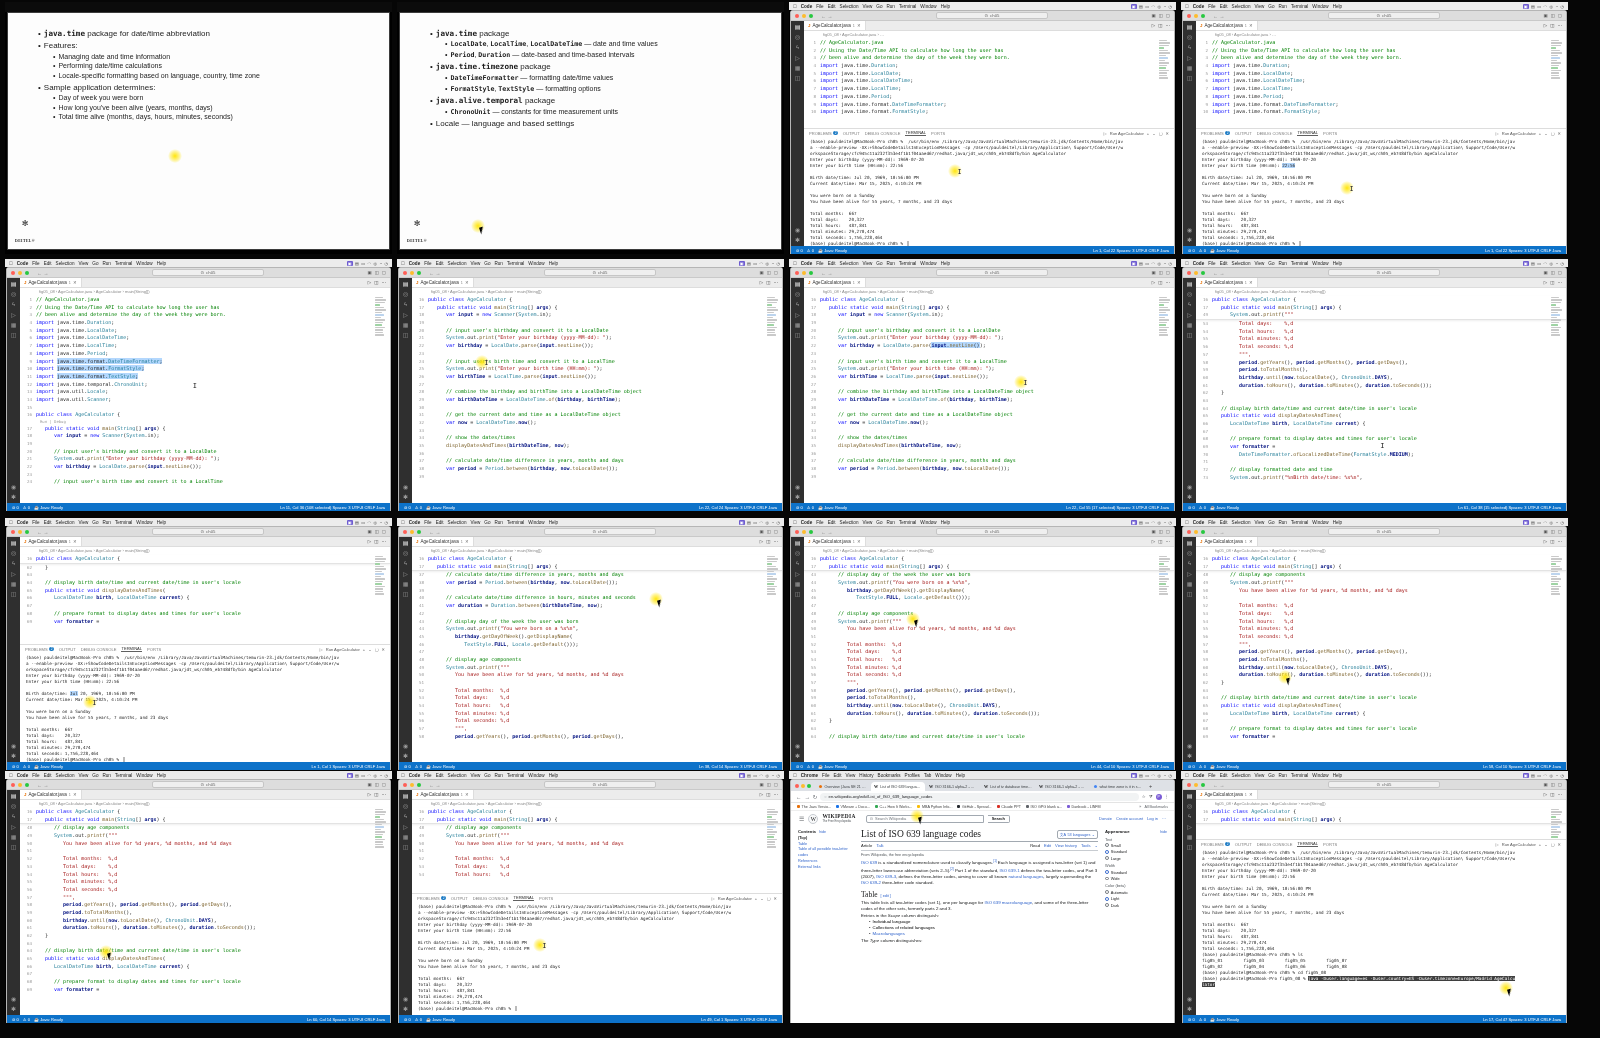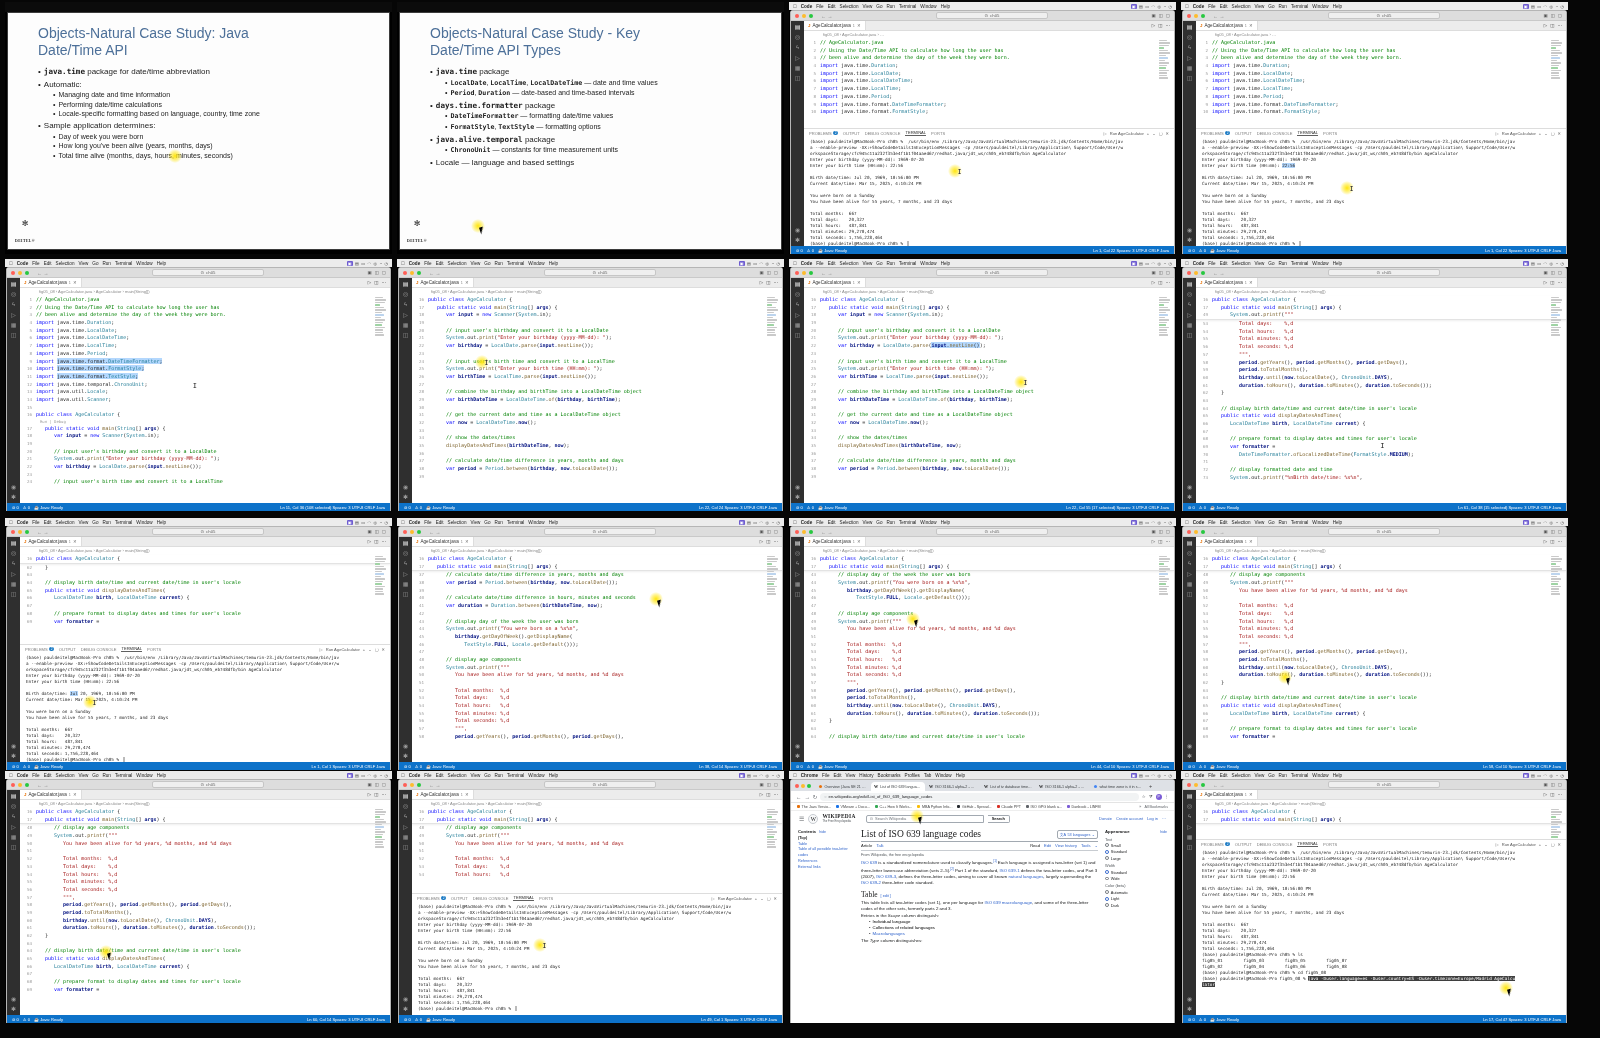--- a/index.html
+++ b/index.html
@@ -129,28 +129,27 @@
   .rdot{width:3.8px;height:3.8px;border-radius:50%;border:.7px solid #72777d;flex:0 0 auto}
   .rdot.sel{border:1.3px solid #36c}
 </style>
 </head>
 <body>
 
 <div id="frames">
     <div class="frame" style="left: 5px; top: 2px;">
       <div class="slide-black"></div>
       <div class="slide-body">
-        <div class="slide-title">Objects-Natural Case Study: Java Date/Time API</div>
         <div class="bul l1">
           <span class="dot">•</span>
           <span><span class="mono">java.time</span><span> package for date/time abbreviation</span></span>
         </div>
         <div class="bul l1">
           <span class="dot">•</span>
-          <span><span>Automatic:</span></span>
+          <span><span>Features:</span></span>
         </div>
         <div class="bul l2">
           <span class="dot">•</span>
           <span><span>Managing date and time information</span></span>
         </div>
         <div class="bul l2">
           <span class="dot">•</span>
           <span><span>Performing date/time calculations</span></span>
         </div>
         <div class="bul l2">
@@ -173,36 +172,35 @@
           <span class="dot">•</span>
           <span><span>Total time alive (months, days, hours, minutes, seconds)</span></span>
         </div>
         <div class="deitel"><span class="art">✻</span><span class="word">DEITEL®</span></div>
       </div>
       <div class="glow" style="left: 44%; top: 61%;"></div>
     </div>
     <div class="frame" style="left: 397px; top: 2px;">
       <div class="slide-black"></div>
       <div class="slide-body">
-        <div class="slide-title">Objects-Natural Case Study - Key Date/Time API Types</div>
         <div class="bul l1">
           <span class="dot">•</span>
           <span><span class="mono">java.time</span><span> package</span></span>
         </div>
         <div class="bul l2">
           <span class="dot">•</span>
           <span><span class="mono">LocalDate</span><span>, </span><span class="mono">LocalTime</span><span>, </span><span class="mono">LocalDateTime</span><span> — date and time values</span></span>
         </div>
         <div class="bul l2">
           <span class="dot">•</span>
           <span><span class="mono">Period</span><span>, </span><span class="mono">Duration</span><span> — date-based and time-based intervals</span></span>
         </div>
         <div class="bul l1">
           <span class="dot">•</span>
-          <span><span class="mono">days.time.formatter</span><span> package</span></span>
+          <span><span class="mono">java.time.timezone</span><span> package</span></span>
         </div>
         <div class="bul l2">
           <span class="dot">•</span>
           <span><span class="mono">DateTimeFormatter</span><span> — formatting date/time values</span></span>
         </div>
         <div class="bul l2">
           <span class="dot">•</span>
           <span><span class="mono">FormatStyle</span><span>, </span><span class="mono">TextStyle</span><span> — formatting options</span></span>
         </div>
         <div class="bul l1">

